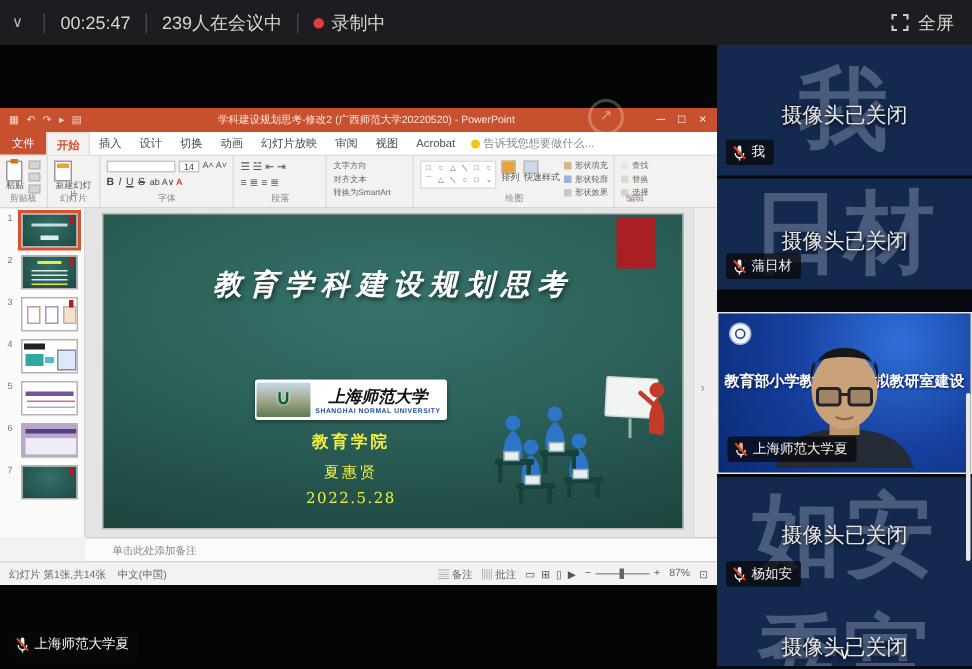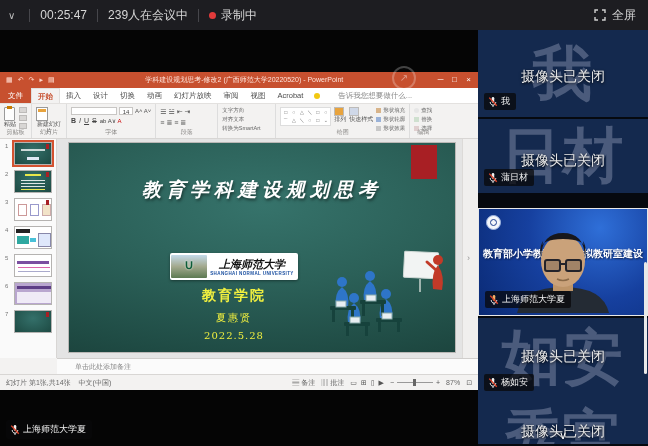--- a/index.html
+++ b/index.html
@@ -29,21 +29,21 @@
   .deco-circle { position:absolute; right:62px; top:-6px; width:24px; height:24px; border:2px solid rgba(255,255,255,.25);
                  border-radius:50%; color:rgba(255,255,255,.45); font-size:10px; text-align:center; line-height:20px; }
   .winbtns { display:flex; gap:1px; margin-right:3px; }
   .winbtn { width:13px; text-align:center; color:#fff; font-size:8px; line-height:14px; }
 
   .ppt-tabs { position:relative; height:16px; background:#fff; display:flex; align-items:stretch;
               font-size:7.5px; color:#4a4a4a; border-bottom:1px solid #e3e1df; }
   .tab { padding:3px 6px 2px; white-space:nowrap; }
   .tab-file { background:#c7502f; color:#fff; padding:3px 8px 2px; }
   .tab-active { background:#f3f2f1; color:#c7502f; border:1px solid #e1dfdd; border-bottom:none; font-weight:bold; }
-  .tellme { color:#888; display:flex; align-items:center; gap:18px; padding:3px 5px 2px; }
+  .tellme { color:#888; display:flex; align-items:center; gap:2px; padding:3px 5px 2px; }
   .bulb { width:6px; height:6px; border-radius:50%; background:#f2c811; }
   .share-btn { position:absolute; right:0; top:-16px; height:32px; width:46px; background:#c7502f;
                color:#fff; display:flex; align-items:flex-end; justify-content:center; padding-bottom:4px; gap:3px; }
   .share-person { width:6px; height:6px; border-radius:50%; background:#fff; position:relative; top:1px; }
 
   .ppt-ribbon { height:35px; background:#f3f2f1; border-bottom:1px solid #d8d6d4; display:flex;
                 font-size:6px; color:#555; }
   .grp { position:relative; border-right:1px solid #ddd; padding:3px 4px 9px; display:flex; gap:3px; align-items:flex-start; }
   .grp-label { position:absolute; bottom:1px; left:0; right:0; text-align:center; color:#8a8886; font-size:6px; }
   .paste-ico { width:11px; height:14px; background:#fdfdfd; border:1px solid #9a9a9a; border-radius:1px; position:relative; }
@@ -93,21 +93,21 @@
   .sb-col { position:absolute; left:85px; top:110px; width:160px; text-align:center; }
   .sbanner { display:flex; align-items:center; background:#fff; border-radius:2px; padding:1px;
              width:128px; height:27px; margin:0 auto; box-shadow:0 1px 3px rgba(0,0,0,.4); }
   .sb-img { width:36px; height:23px; flex:none; border-radius:1px; position:relative;
             background:linear-gradient(180deg,#c4daea 0%,#a3a98e 50%,#5d7a52 100%); }
   .sb-u { position:absolute; left:0; right:0; top:2px; text-align:center; font-size:13px; font-weight:bold;
           color:#0c5c38; text-shadow:0 0 2px #fff; }
   .sb-text { flex:1; }
   .sb-cn { font-family:"DejaVu Serif", serif; font-weight:bold; font-style:italic; font-size:11px; color:#111; line-height:13px; }
   .sb-en { font-size:4.5px; color:#1a4fa0; letter-spacing:.4px; font-weight:bold; }
-  .sl-dept { margin-top:7px; color:#f0ef3f; font-size:14px; font-weight:bold; letter-spacing:2px; }
+  .sl-dept { margin-top:7px; color:#f0ef3f; font-size:11px; font-weight:bold; letter-spacing:2px; }
   .sl-pres { margin-top:6px; color:#f0ef3f; font-size:10px; letter-spacing:2px; }
   .sl-date { margin-top:5px; color:#f0ef3f; font-size:10px; font-family:"DejaVu Serif", serif; letter-spacing:1px; }
   .clipart { position:absolute; left:255px; top:103px; }
 
   .notes { position:absolute; left:57px; right:0; top:219px; height:16px; background:#fbfbfb;
            border-top:1px solid #d0cecc; display:flex; align-items:center; padding-left:18px;
            font-size:7px; color:#888; }
   .status { position:absolute; left:0; right:0; bottom:0; height:16px; background:#f3f2f1;
             border-top:1px solid #d8d6d4; display:flex; align-items:center; font-size:7px; color:#666;
             padding:0 6px; gap:8px; }

